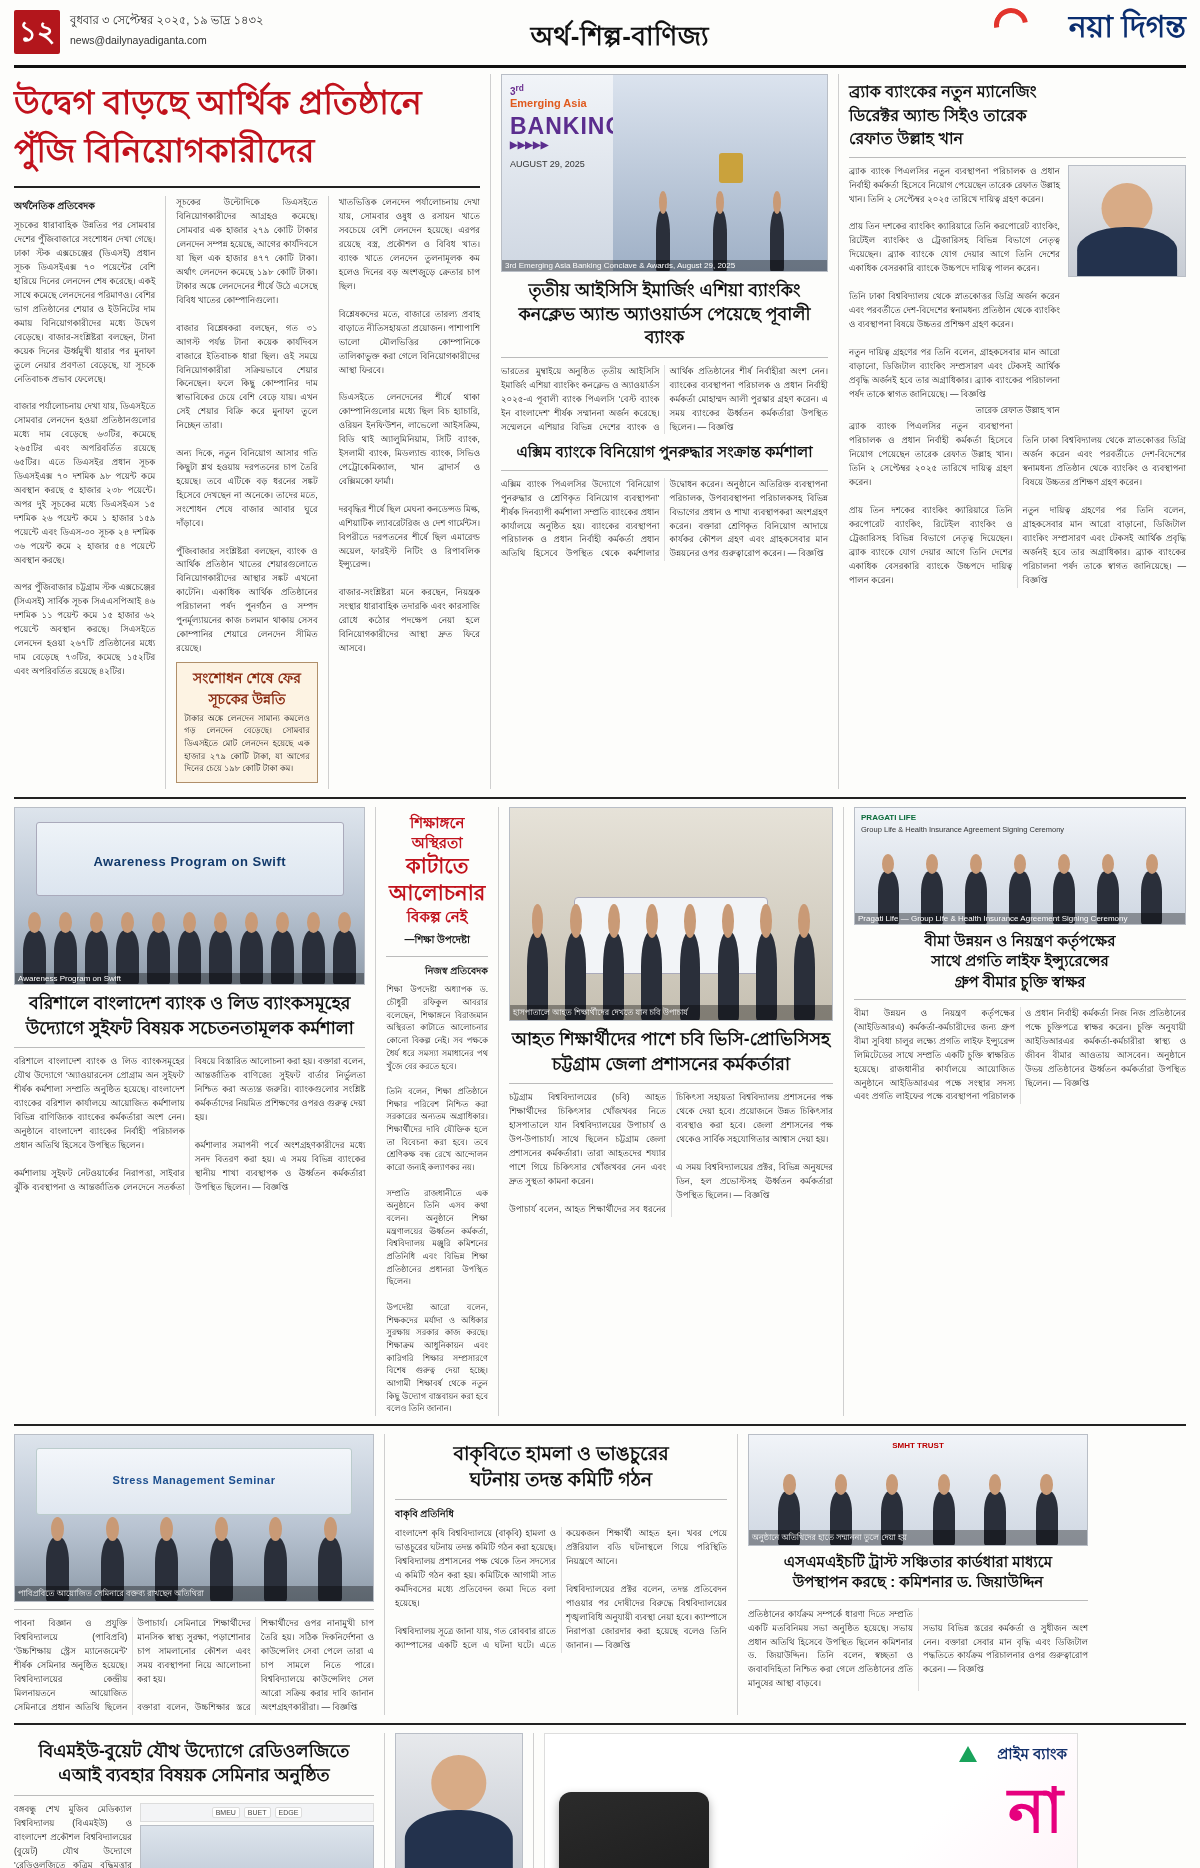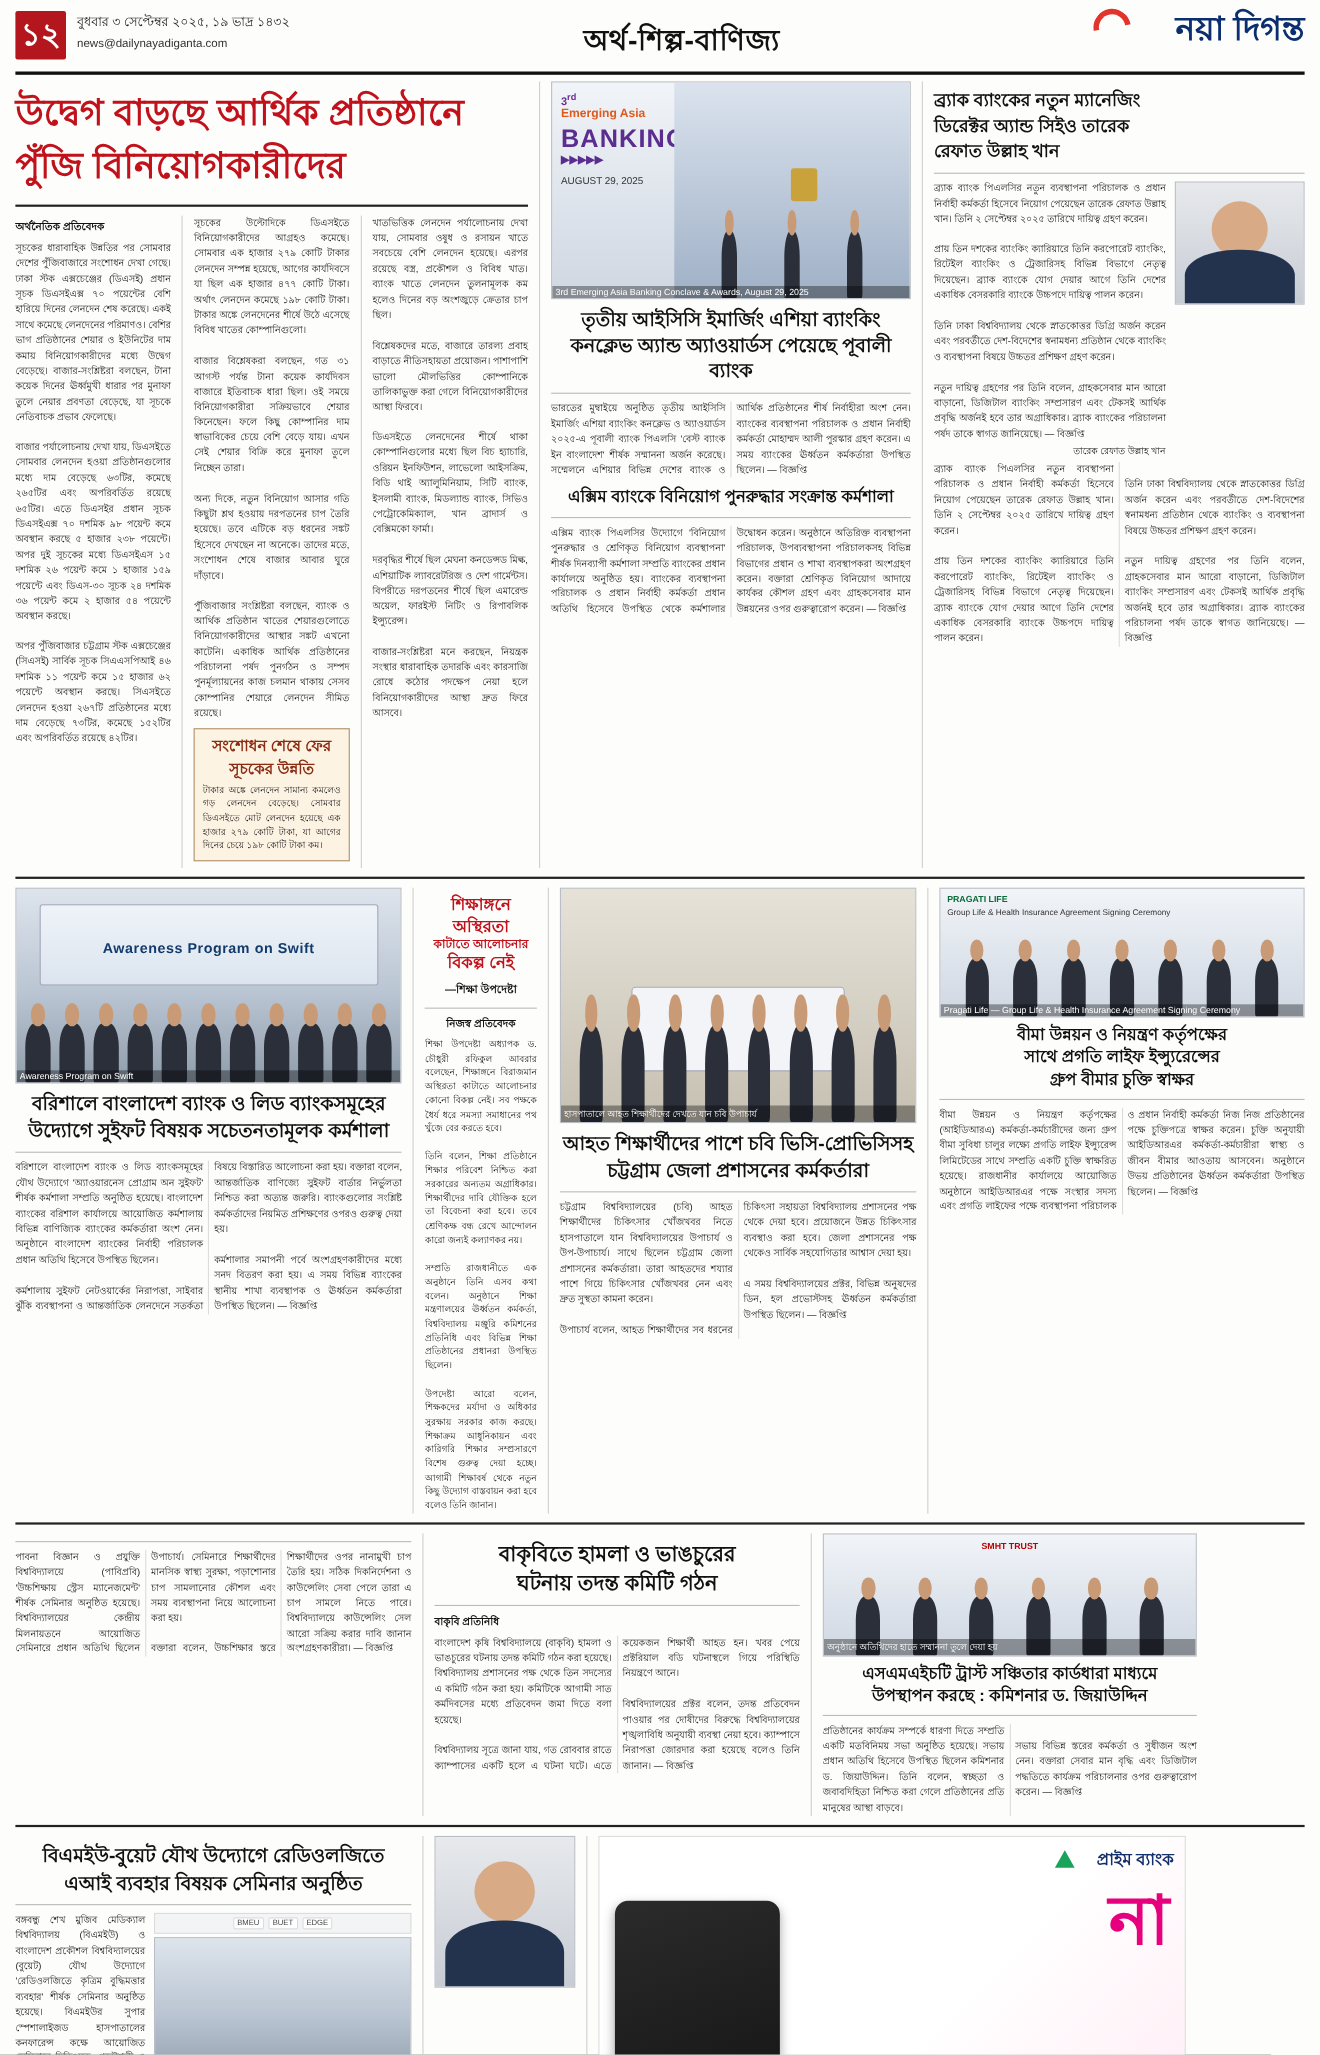--- a/index.html
+++ b/index.html
@@ -72,21 +72,21 @@
   .hl3 {
     font-size: 15px; font-weight: bold; color: #111;
     text-align: center; line-height: 1.35; margin: 6px 0 4px;
   }
   .hl-red {
     font-size: 20px; font-weight: bold; color: #c1121c;
     line-height: 1.3; text-align: center; margin: 6px 0;
   }
   .byline {
     font-size: 9.5px; font-weight: bold; color: #111;
-    text-align: center; margin: 3px 0 5px;
+    text-align: right; margin: 3px 0 5px;
   }
   .body {
     font-size: 8.6px; line-height: 1.62; color: #1a1a1a;
     text-align: justify; hyphens: auto; word-break: break-word;
   }
   .body.small { font-size: 8.2px; line-height: 1.55; }
   .textcols2 { column-count: 2; column-gap: 10px; column-rule: 1px solid #dcdcdc; }
   .textcols3 { column-count: 3; column-gap: 10px; column-rule: 1px solid #dcdcdc; }
 
   .boxed {
@@ -341,21 +341,21 @@
 
 কর্মশালায় সুইফট নেটওয়ার্কের নিরাপত্তা, সাইবার ঝুঁকি ব্যবস্থাপনা ও আন্তর্জাতিক লেনদেনে সতর্কতা বিষয়ে বিস্তারিত আলোচনা করা হয়। বক্তারা বলেন, আন্তর্জাতিক বাণিজ্যে সুইফট বার্তার নির্ভুলতা নিশ্চিত করা অত্যন্ত জরুরি। ব্যাংকগুলোর সংশ্লিষ্ট কর্মকর্তাদের নিয়মিত প্রশিক্ষণের ওপরও গুরুত্ব দেয়া হয়।
 
 কর্মশালার সমাপনী পর্বে অংশগ্রহণকারীদের মধ্যে সনদ বিতরণ করা হয়। এ সময় বিভিন্ন ব্যাংকের স্থানীয় শাখা ব্যবস্থাপক ও ঊর্ধ্বতন কর্মকর্তারা উপস্থিত ছিলেন। — বিজ্ঞপ্তি</div>
     </div>
 
     <div class="rule-v"></div>
 
     <div style="width:104px;">
       <div class="hl-red" style="font-size:15px;">শিক্ষাঙ্গনে অস্থিরতা</div>
-      <div class="hl-red" style="font-size:11px;margin-top:-6px;">কাটাতে আলোচনার</div>
+      <div class="hl-red" style="font-size:21px;margin-top:-6px;">কাটাতে আলোচনার</div>
       <div class="hl-red" style="font-size:15px;margin-top:-6px;">বিকল্প নেই</div>
       <div style="font-size:10px;text-align:center;font-weight:bold;color:#111;">—শিক্ষা উপদেষ্টা</div>
       <div class="hr"></div>
       <div class="byline">নিজস্ব প্রতিবেদক</div>
       <div class="body small" style="white-space:pre-line;">শিক্ষা উপদেষ্টা অধ্যাপক ড. চৌধুরী রফিকুল আবরার বলেছেন, শিক্ষাঙ্গনে বিরাজমান অস্থিরতা কাটাতে আলোচনার কোনো বিকল্প নেই। সব পক্ষকে ধৈর্য ধরে সমস্যা সমাধানের পথ খুঁজে বের করতে হবে।
 
 তিনি বলেন, শিক্ষা প্রতিষ্ঠানে শিক্ষার পরিবেশ নিশ্চিত করা সরকারের অন্যতম অগ্রাধিকার। শিক্ষার্থীদের দাবি যৌক্তিক হলে তা বিবেচনা করা হবে। তবে শ্রেণিকক্ষ বন্ধ রেখে আন্দোলন কারো জন্যই কল্যাণকর নয়।
 
 সম্প্রতি রাজধানীতে এক অনুষ্ঠানে তিনি এসব কথা বলেন। অনুষ্ঠানে শিক্ষা মন্ত্রণালয়ের ঊর্ধ্বতন কর্মকর্তা, বিশ্ববিদ্যালয় মঞ্জুরি কমিশনের প্রতিনিধি এবং বিভিন্ন শিক্ষা প্রতিষ্ঠানের প্রধানরা উপস্থিত ছিলেন।
 
@@ -412,20 +412,34 @@
       <div class="hr"></div>
       <div class="body textcols2">বীমা উন্নয়ন ও নিয়ন্ত্রণ কর্তৃপক্ষের (আইডিআরএ) কর্মকর্তা-কর্মচারীদের জন্য গ্রুপ বীমা সুবিধা চালুর লক্ষ্যে প্রগতি লাইফ ইন্স্যুরেন্স লিমিটেডের সাথে সম্প্রতি একটি চুক্তি স্বাক্ষরিত হয়েছে। রাজধানীর কার্যালয়ে আয়োজিত অনুষ্ঠানে আইডিআরএর পক্ষে সংস্থার সদস্য এবং প্রগতি লাইফের পক্ষে ব্যবস্থাপনা পরিচালক ও প্রধান নির্বাহী কর্মকর্তা নিজ নিজ প্রতিষ্ঠানের পক্ষে চুক্তিপত্রে স্বাক্ষর করেন। চুক্তি অনুযায়ী আইডিআরএর কর্মকর্তা-কর্মচারীরা স্বাস্থ্য ও জীবন বীমার আওতায় আসবেন। অনুষ্ঠানে উভয় প্রতিষ্ঠানের ঊর্ধ্বতন কর্মকর্তারা উপস্থিত ছিলেন। — বিজ্ঞপ্তি</div>
     </div>
   </div>
 
   <div class="hr-thick"></div>
 
   <div class="cols">
 
     <div style="width:360px;">
+      <div class="photo conf-photo" style="height:168px;">
+        <div class="stage" style="top:8%;bottom:52%;background:linear-gradient(#f3f6fa,#e0e7f0);border:1px solid #bcc;">
+          <div class="txt" style="color:#1d4f8f;padding-top:8%;font-size:11px;">Stress Management Seminar</div>
+        </div>
+        <div class="people" style="height:52%;">
+            <i></i>
+            <i></i>
+            <i></i>
+            <i></i>
+            <i></i>
+            <i></i>
+          </div>
+        <div class="cap">পাবিপ্রবিতে আয়োজিত সেমিনারে বক্তব্য রাখছেন অতিথিরা</div>
+      </div>
       <div class="hr"></div>
       <div class="body textcols3" style="white-space:pre-line;">পাবনা বিজ্ঞান ও প্রযুক্তি বিশ্ববিদ্যালয়ে (পাবিপ্রবি) 'উচ্চশিক্ষায় স্ট্রেস ম্যানেজমেন্ট' শীর্ষক সেমিনার অনুষ্ঠিত হয়েছে। বিশ্ববিদ্যালয়ের কেন্দ্রীয় মিলনায়তনে আয়োজিত সেমিনারে প্রধান অতিথি ছিলেন উপাচার্য। সেমিনারে শিক্ষার্থীদের মানসিক স্বাস্থ্য সুরক্ষা, পড়াশোনার চাপ সামলানোর কৌশল এবং সময় ব্যবস্থাপনা নিয়ে আলোচনা করা হয়।
 
 বক্তারা বলেন, উচ্চশিক্ষার স্তরে শিক্ষার্থীদের ওপর নানামুখী চাপ তৈরি হয়। সঠিক দিকনির্দেশনা ও কাউন্সেলিং সেবা পেলে তারা এ চাপ সামলে নিতে পারে। বিশ্ববিদ্যালয়ে কাউন্সেলিং সেল আরো সক্রিয় করার দাবি জানান অংশগ্রহণকারীরা। — বিজ্ঞপ্তি</div>
     </div>
 
     <div class="rule-v"></div>
 
     <div style="width:332px;">
       <div class="hl2" style="font-size:19px;">বাকৃবিতে হামলা ও ভাঙচুরের</div>

